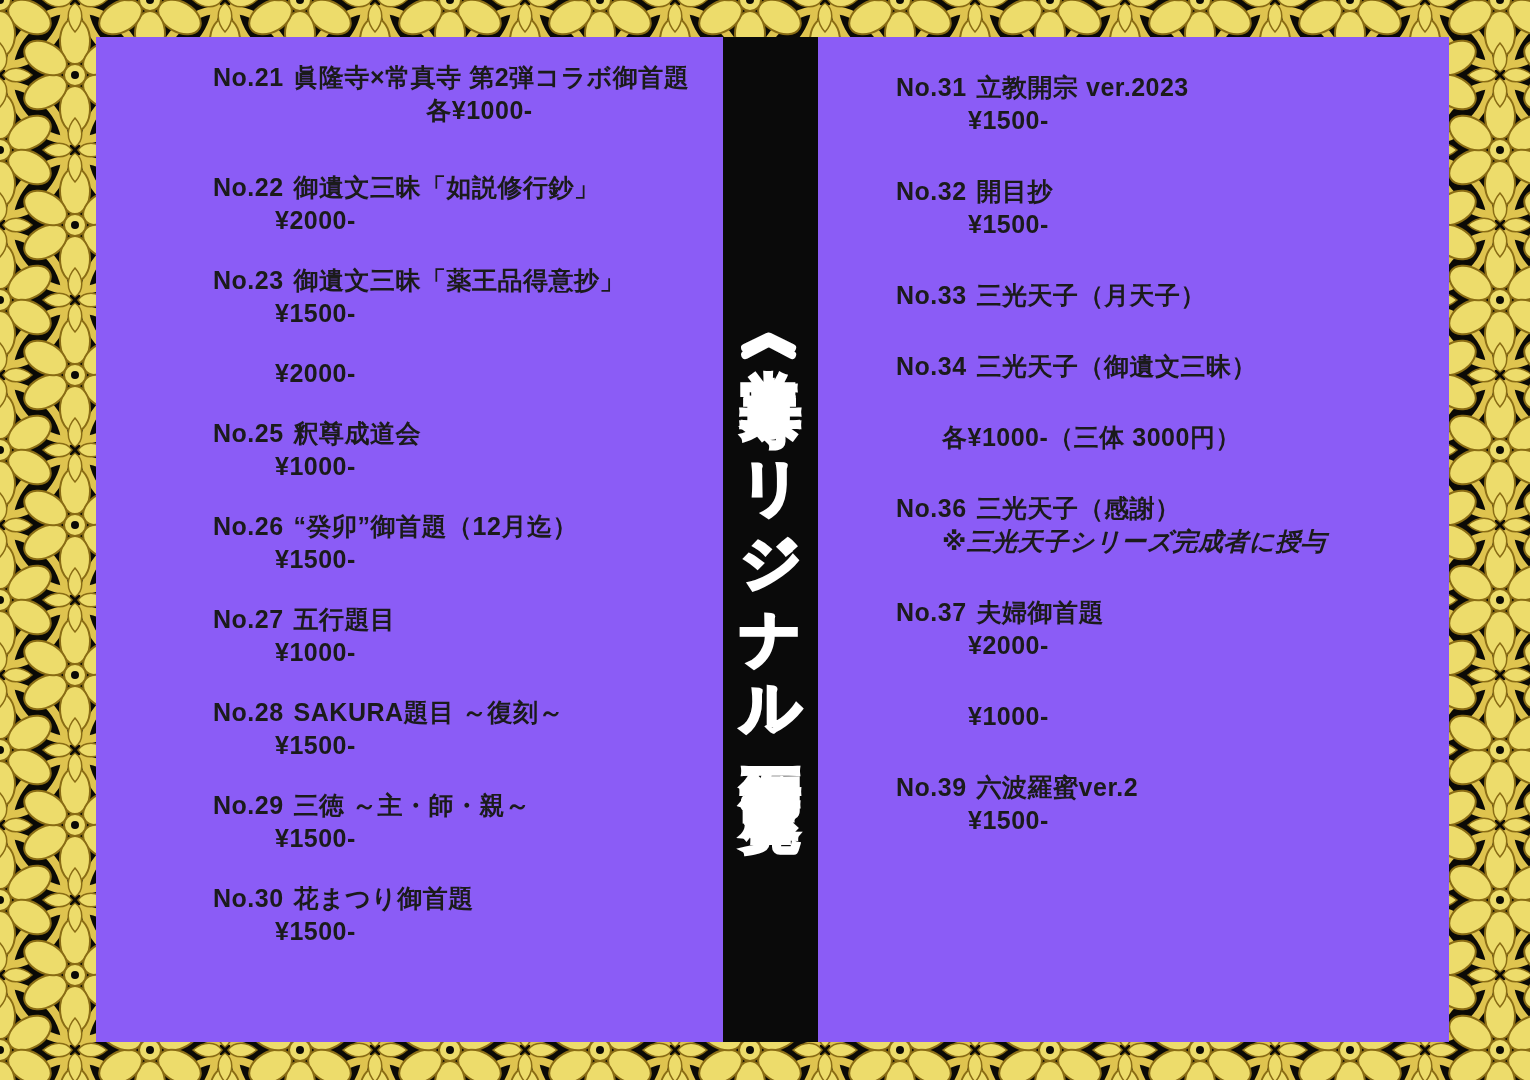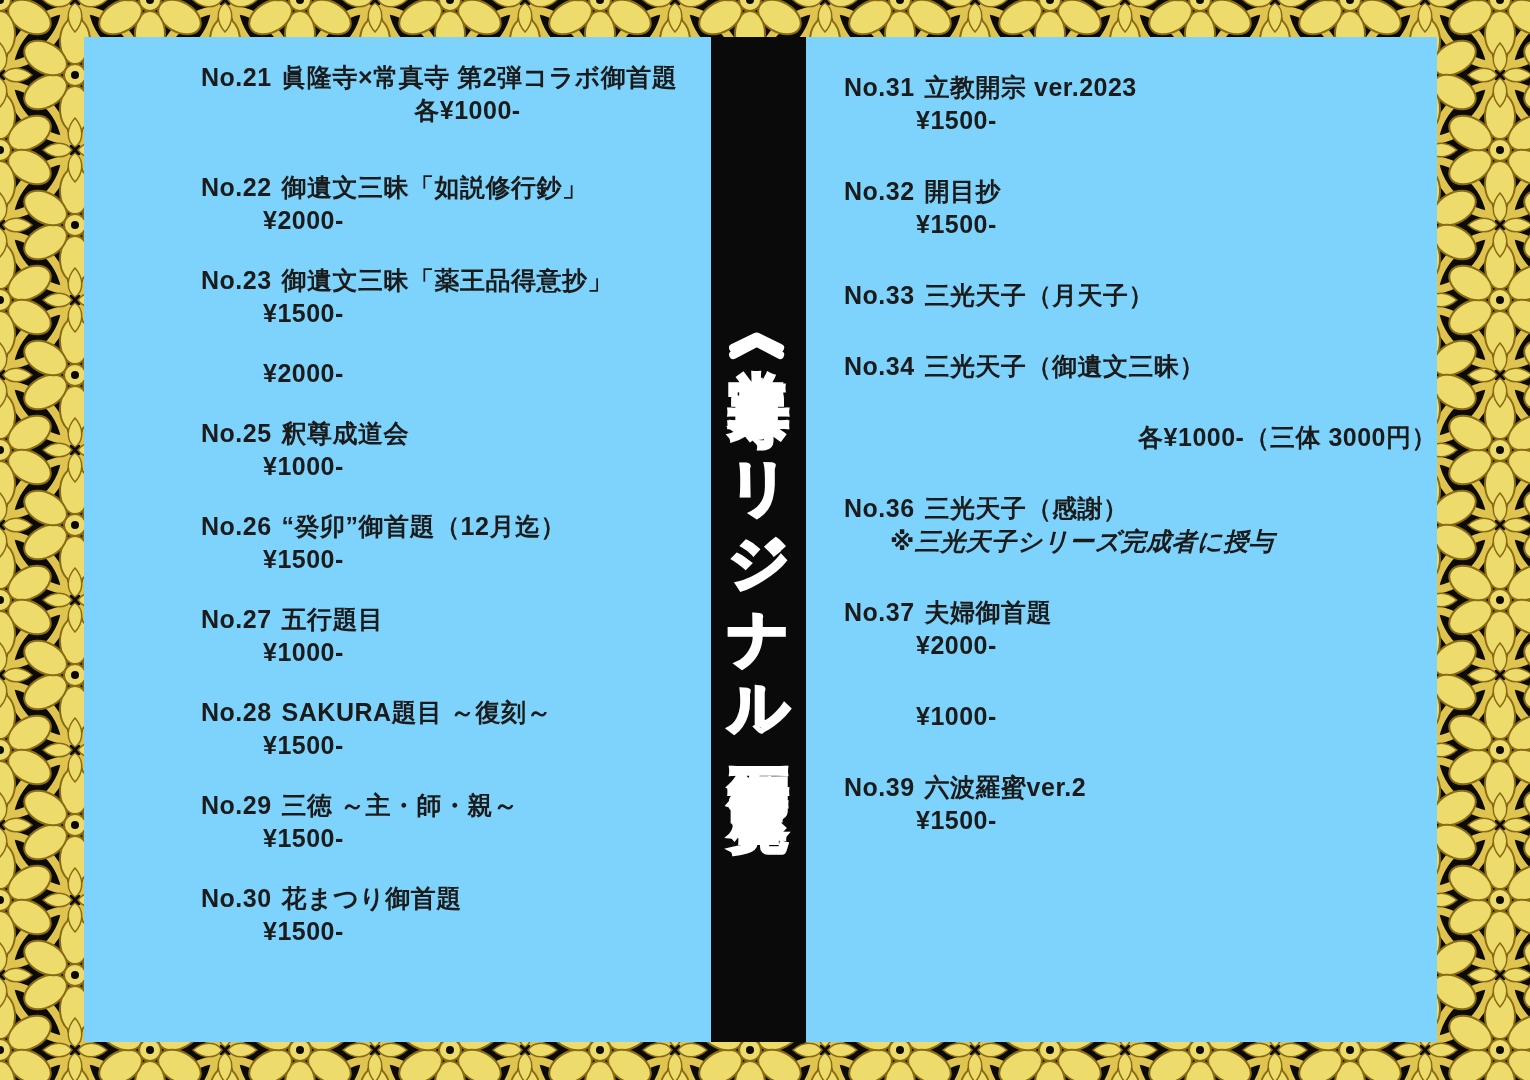--- a/index.html
+++ b/index.html
@@ -4,33 +4,33 @@
 <style>
   html,body{margin:0;padding:0;background:#000;}
   .canvas{
     position:relative;
     width:1530px;height:1080px;
     overflow:hidden;
     font-family:"Liberation Sans","DejaVu Sans",sans-serif;
   }
   .bg{position:absolute;left:0;top:0;}
   .panel{
-    position:absolute;left:84px;top:37px;
+    position:absolute;left:96px;top:37px;
     width:1353px;height:1005px;
-    background:#7dd3fc;
+    background:#8b5cf6;
     display:flex;flex-direction:row;
   }
   .col{box-sizing:border-box;}
   .col-left{
     width:627px;
     padding:24px 0 0 117px;
   }
   .col-right{
     width:631px;
-    padding:34px 0 0 38px;
+    padding:34px 0 0 78px;
   }
   .spine{
     width:95px;height:100%;
     background:#0a0a0a;
     display:flex;align-items:center;justify-content:center;
   }
   .spine-text{
     writing-mode:vertical-rl;
     text-orientation:mixed;
     font-size:60px;
@@ -49,21 +49,21 @@
     font-weight:800;
     color:#1b1b1b;
     letter-spacing:0.5px;
     white-space:nowrap;
   }
   .num{margin-right:10px;}
   .sub-l{margin-left:78px;}
   .price-l{margin-left:62px;}
   .price-each-l{margin-left:23px;text-align:center;}
   .price-r{margin-left:72px;}
-  .price-each-r{margin-left:46px;text-align:right;}
+  .price-each-r{margin-left:46px;}
   .note-r{margin-left:46px;font-style:italic;}
 </style>
 </head>
 <body>
 
 <div class="canvas">
 
   <svg class="bg" width="1530" height="1080" xmlns="http://www.w3.org/2000/svg">
     <defs>
       <g id="bigflower">

